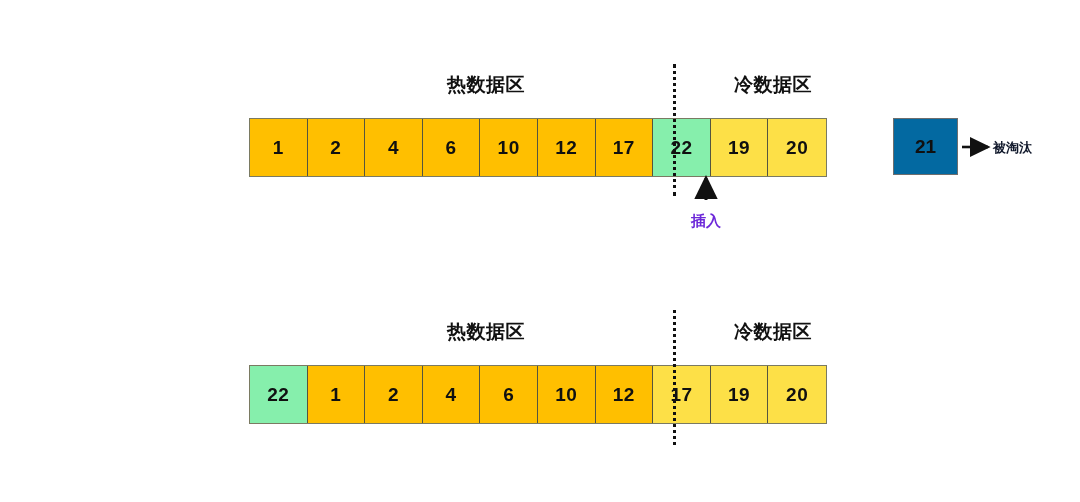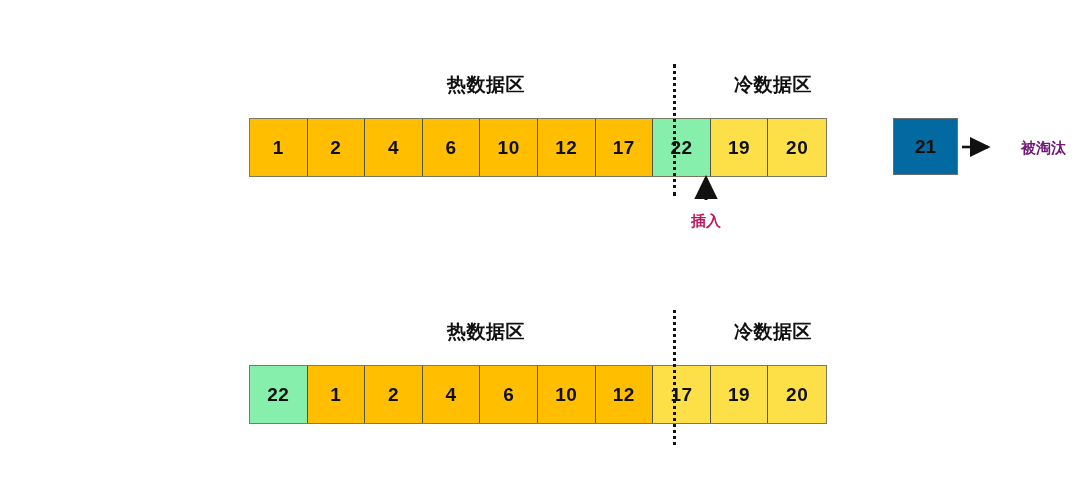--- a/index.html
+++ b/index.html
@@ -75,33 +75,32 @@
     border: 1px solid #6e6e6e;
     display: flex;
     align-items: center;
     justify-content: center;
     font-size: 19px;
     font-weight: bold;
     color: #101010;
   }
   .evicted-text {
     position: absolute;
-    font-size: 15px;
+    font-size: 13px;
     font-weight: bold;
-    color: #701a75;
+    color: #0f172a;
     white-space: nowrap;
-    margin-left: 28px;
   }
 
   
   .insert-text {
     position: absolute;
     font-size: 15px;
     font-weight: bold;
-    color: #be185d;
+    color: #6d28d9;
     white-space: nowrap;
     transform: translateX(-50%);
   }
 
   
   .row-caption {
     position: absolute;
     font-size: 17px;
     font-weight: bold;
     color: #1E8FE0;

